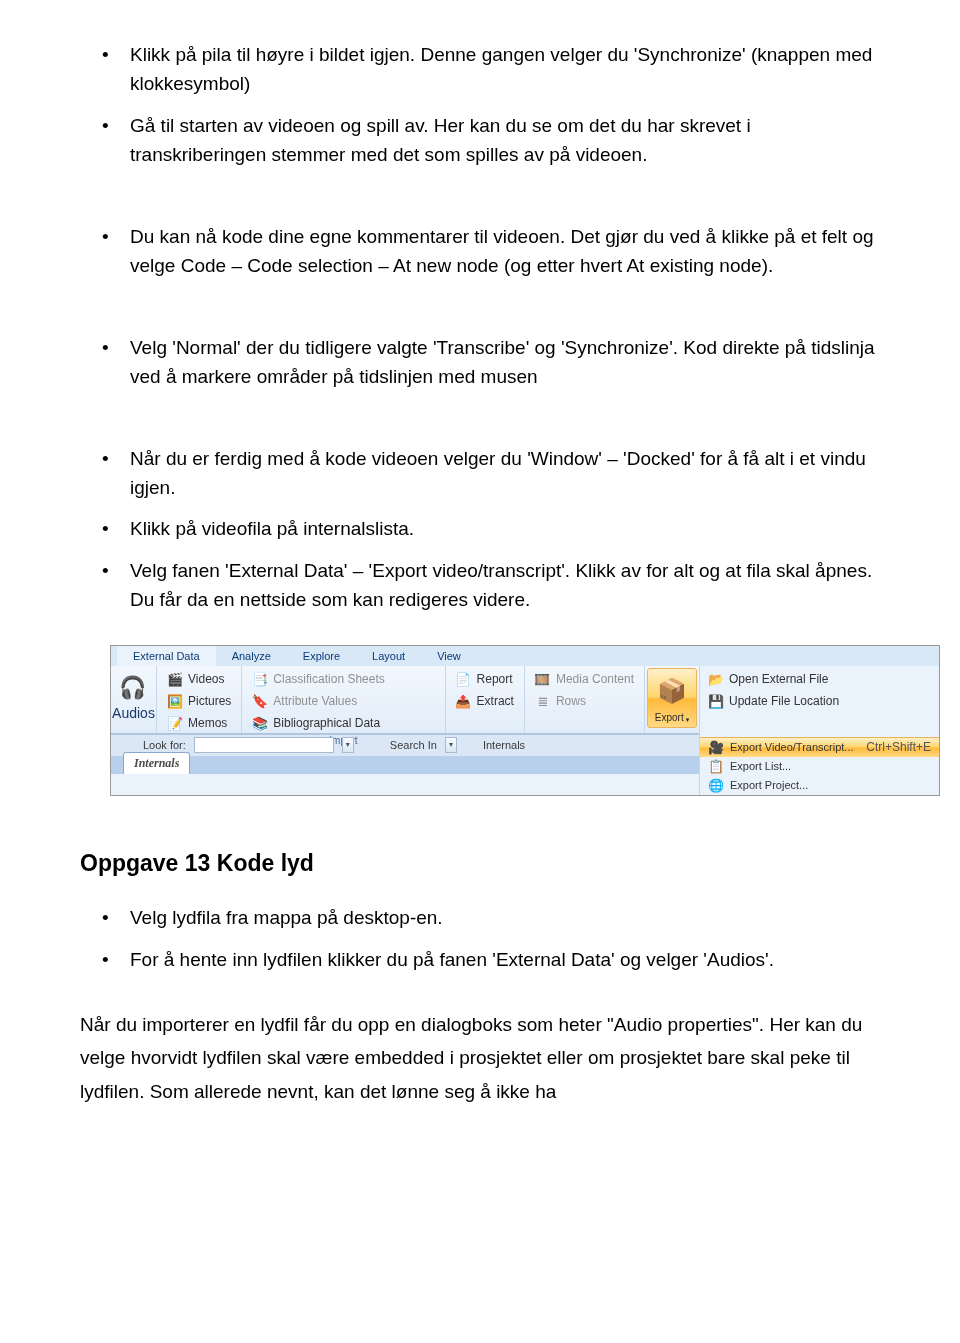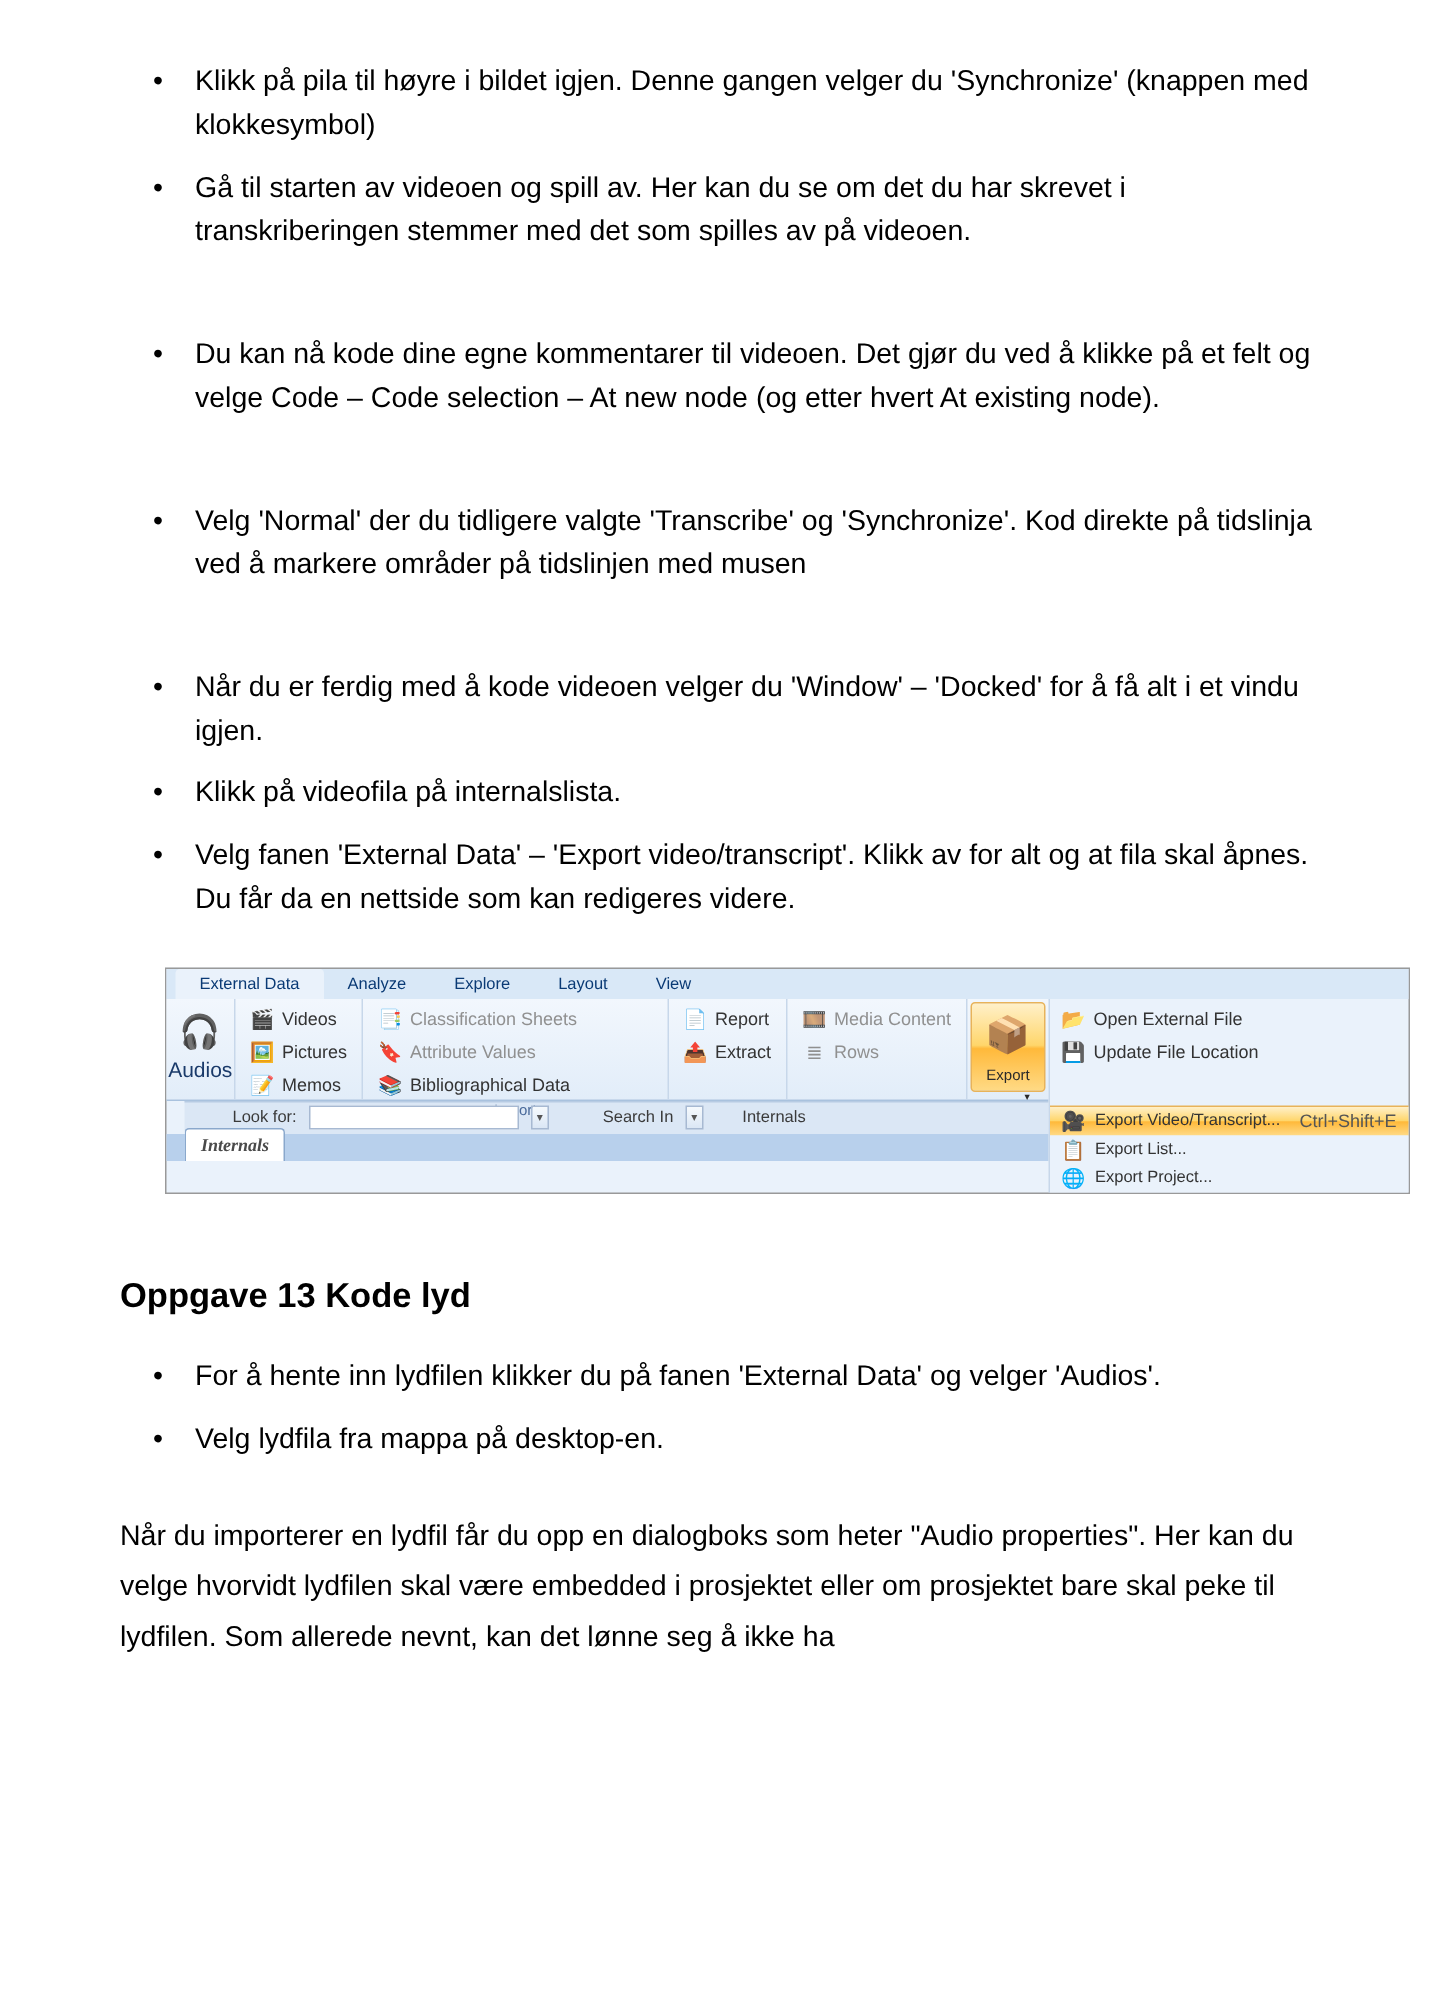--- a/index.html
+++ b/index.html
@@ -135,21 +135,21 @@
       margin: 2px;
       padding: 3px 6px 0 6px;
       background: linear-gradient(#fff0c9, #ffd66b 48%, #ffb93a 52%, #ffda85);
       display: flex;
       flex-direction: column;
       align-items: center;
       height: 60px;
       width: 50px;
     }
     .export-big-wrap .big-icon { font-size: 24px; }
-    .export-big-wrap .big-label { font-size: 10px; color: #2a2a2a; margin-top: 1px; display:flex; align-items:flex-end; gap:2px;flex-direction:column;}
+    .export-big-wrap .big-label { font-size: 10px; color: #2a2a2a; margin-top: 1px; display:flex; align-items:flex-end; gap:2px;}
 
     .export-dropdown {
       background: linear-gradient(#fff0c9, #ffd66b 48%, #ffb93a 52%, #ffda85);
       border-top: 1px solid #e8b35a;
       display: flex;
       flex-direction: column;
     }
     .export-dropdown.plain { background: #eaf2fb; border-top: none;}
     .dd-row {
       display: flex;
@@ -173,21 +173,20 @@
     .lookfor-bar {
       display: flex;
       align-items: center;
       background: #dbe7f5;
       height: 22px;
       border-top: 1px solid #b7cbe3;
       padding-left: 32px;
       gap: 8px;
       font-size: 11px;
       color: #3a3a3a;
-      margin-left: 12px;
     }
     .lookfor-input {
       background: #fff;
       border: 1px solid #a7b9d2;
       width: 140px; height: 16px;
     }
     .lookfor-drop {
       width: 12px; height: 16px;
       border: 1px solid #a7b9d2;
       background: linear-gradient(#f6fafd,#dbe7f5);
@@ -392,17 +391,17 @@
           <span>Export Project...</span>
         </div>
       </div>
     </div>
   </div>
 </div>
 
 <div class="heading">Oppgave 13 Kode lyd</div>
 
 <ul class="bullet-list">
+  <li>Velg lydfila fra mappa på desktop-en.</li>
   <li>For å hente inn lydfilen klikker du på fanen 'External Data' og velger 'Audios'.</li>
-  <li>Velg lydfila fra mappa på desktop-en.</li>
 </ul>
 
 <p class="para">Når du importerer en lydfil får du opp en dialogboks som heter "Audio properties". Her kan du velge hvorvidt lydfilen skal være embedded i prosjektet eller om prosjektet bare skal peke til lydfilen. Som allerede nevnt, kan det lønne seg å ikke ha</p>
 
 </body></html>

